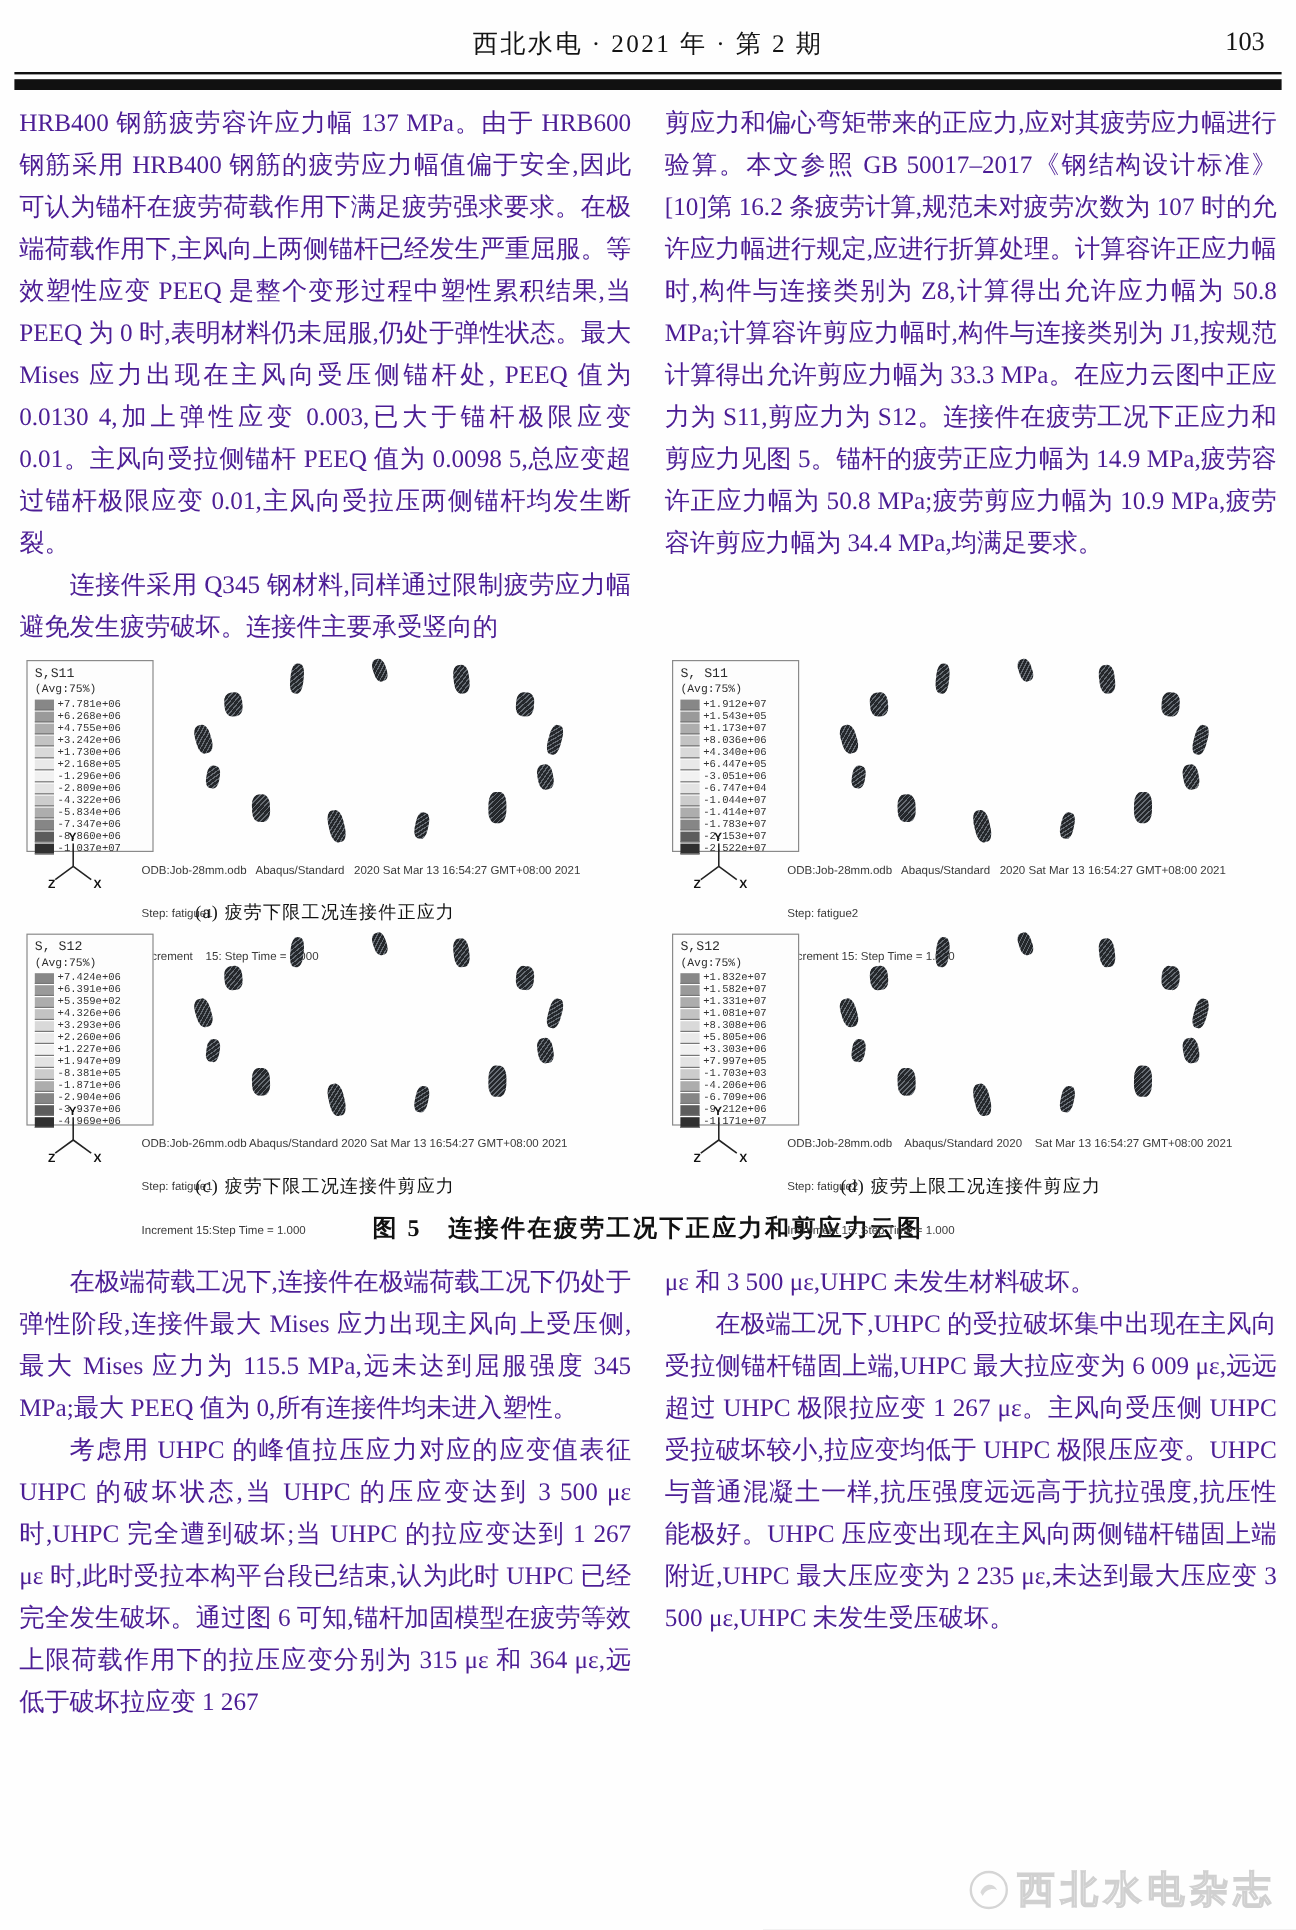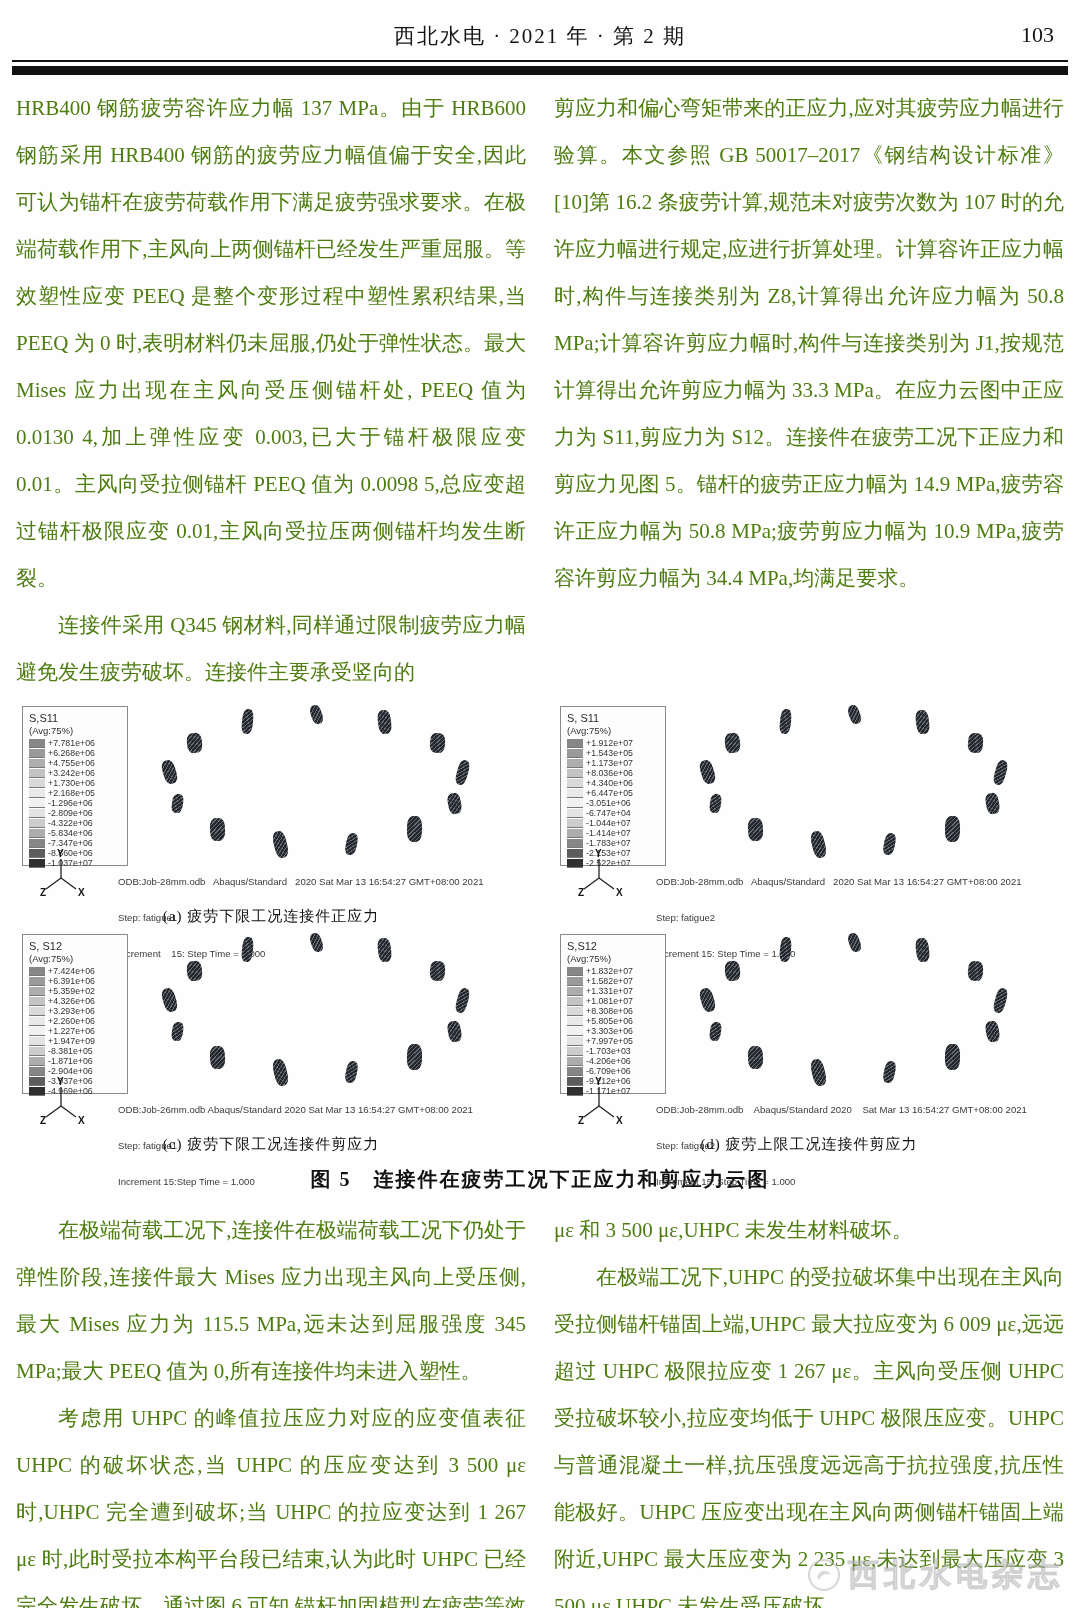--- a/index.html
+++ b/index.html
@@ -16,32 +16,32 @@
   .page-number{
     position:absolute;right:26px;top:22px;font-size:22px;color:#141414;
   }
   .rules{margin:4px 12px 0 12px;}
   .rule-thin{height:2px;background:#111;}
   .rule-thick{height:9px;background:#111;margin-top:4px;}
   
   .cols{display:flex;column-gap:28px;padding:0 16px;margin-top:10px;}
   .col{width:510px;}
   .para{
-    margin:0;font-size:21px;line-height:47px;text-align:justify;
-    color:#4d7c0f;
+    margin:0;font-size:21px;line-height:35px;text-align:justify;
+    color:#4c1d95;
   }
   .para.indent{text-indent:2em;}
   
   .figure-block{padding:0 16px;margin-top:6px;}
   .figure-grid{display:grid;grid-template-columns:510px 510px;column-gap:28px;row-gap:2px;}
   .panel{position:relative;height:226px;}
   .legend{
     position:absolute;left:6px;top:4px;width:106px;height:160px;
     border:1px solid #8a8a8a;background:#fdfdfd;padding:5px 3px 2px 6px;box-sizing:border-box;
-    font-family:Liberation Sans, sans-serif;
+    font-family:Liberation Mono, monospace;
   }
   .lg-title{font-size:11px;color:#2c2c2c;}
   .lg-avg{font-size:9.5px;color:#2c2c2c;margin:1px 0 2px 0;}
   .lg-rows{}
   .lg-row{display:flex;align-items:center;height:10px;}
   .lg-swatch{width:16px;height:8px;display:inline-block;border-bottom:0.5px solid #777;}
   .lg-val{font-size:8.8px;color:#333;margin-left:3px;white-space:pre;}
   .ring{position:absolute;left:110px;top:2px;width:380px;height:152px;}
   .blob{position:absolute;border-radius:38%;
     background:repeating-linear-gradient(135deg,#24272b 0px,#24272b 2px,#676d74 2px,#676d74 3px);}

